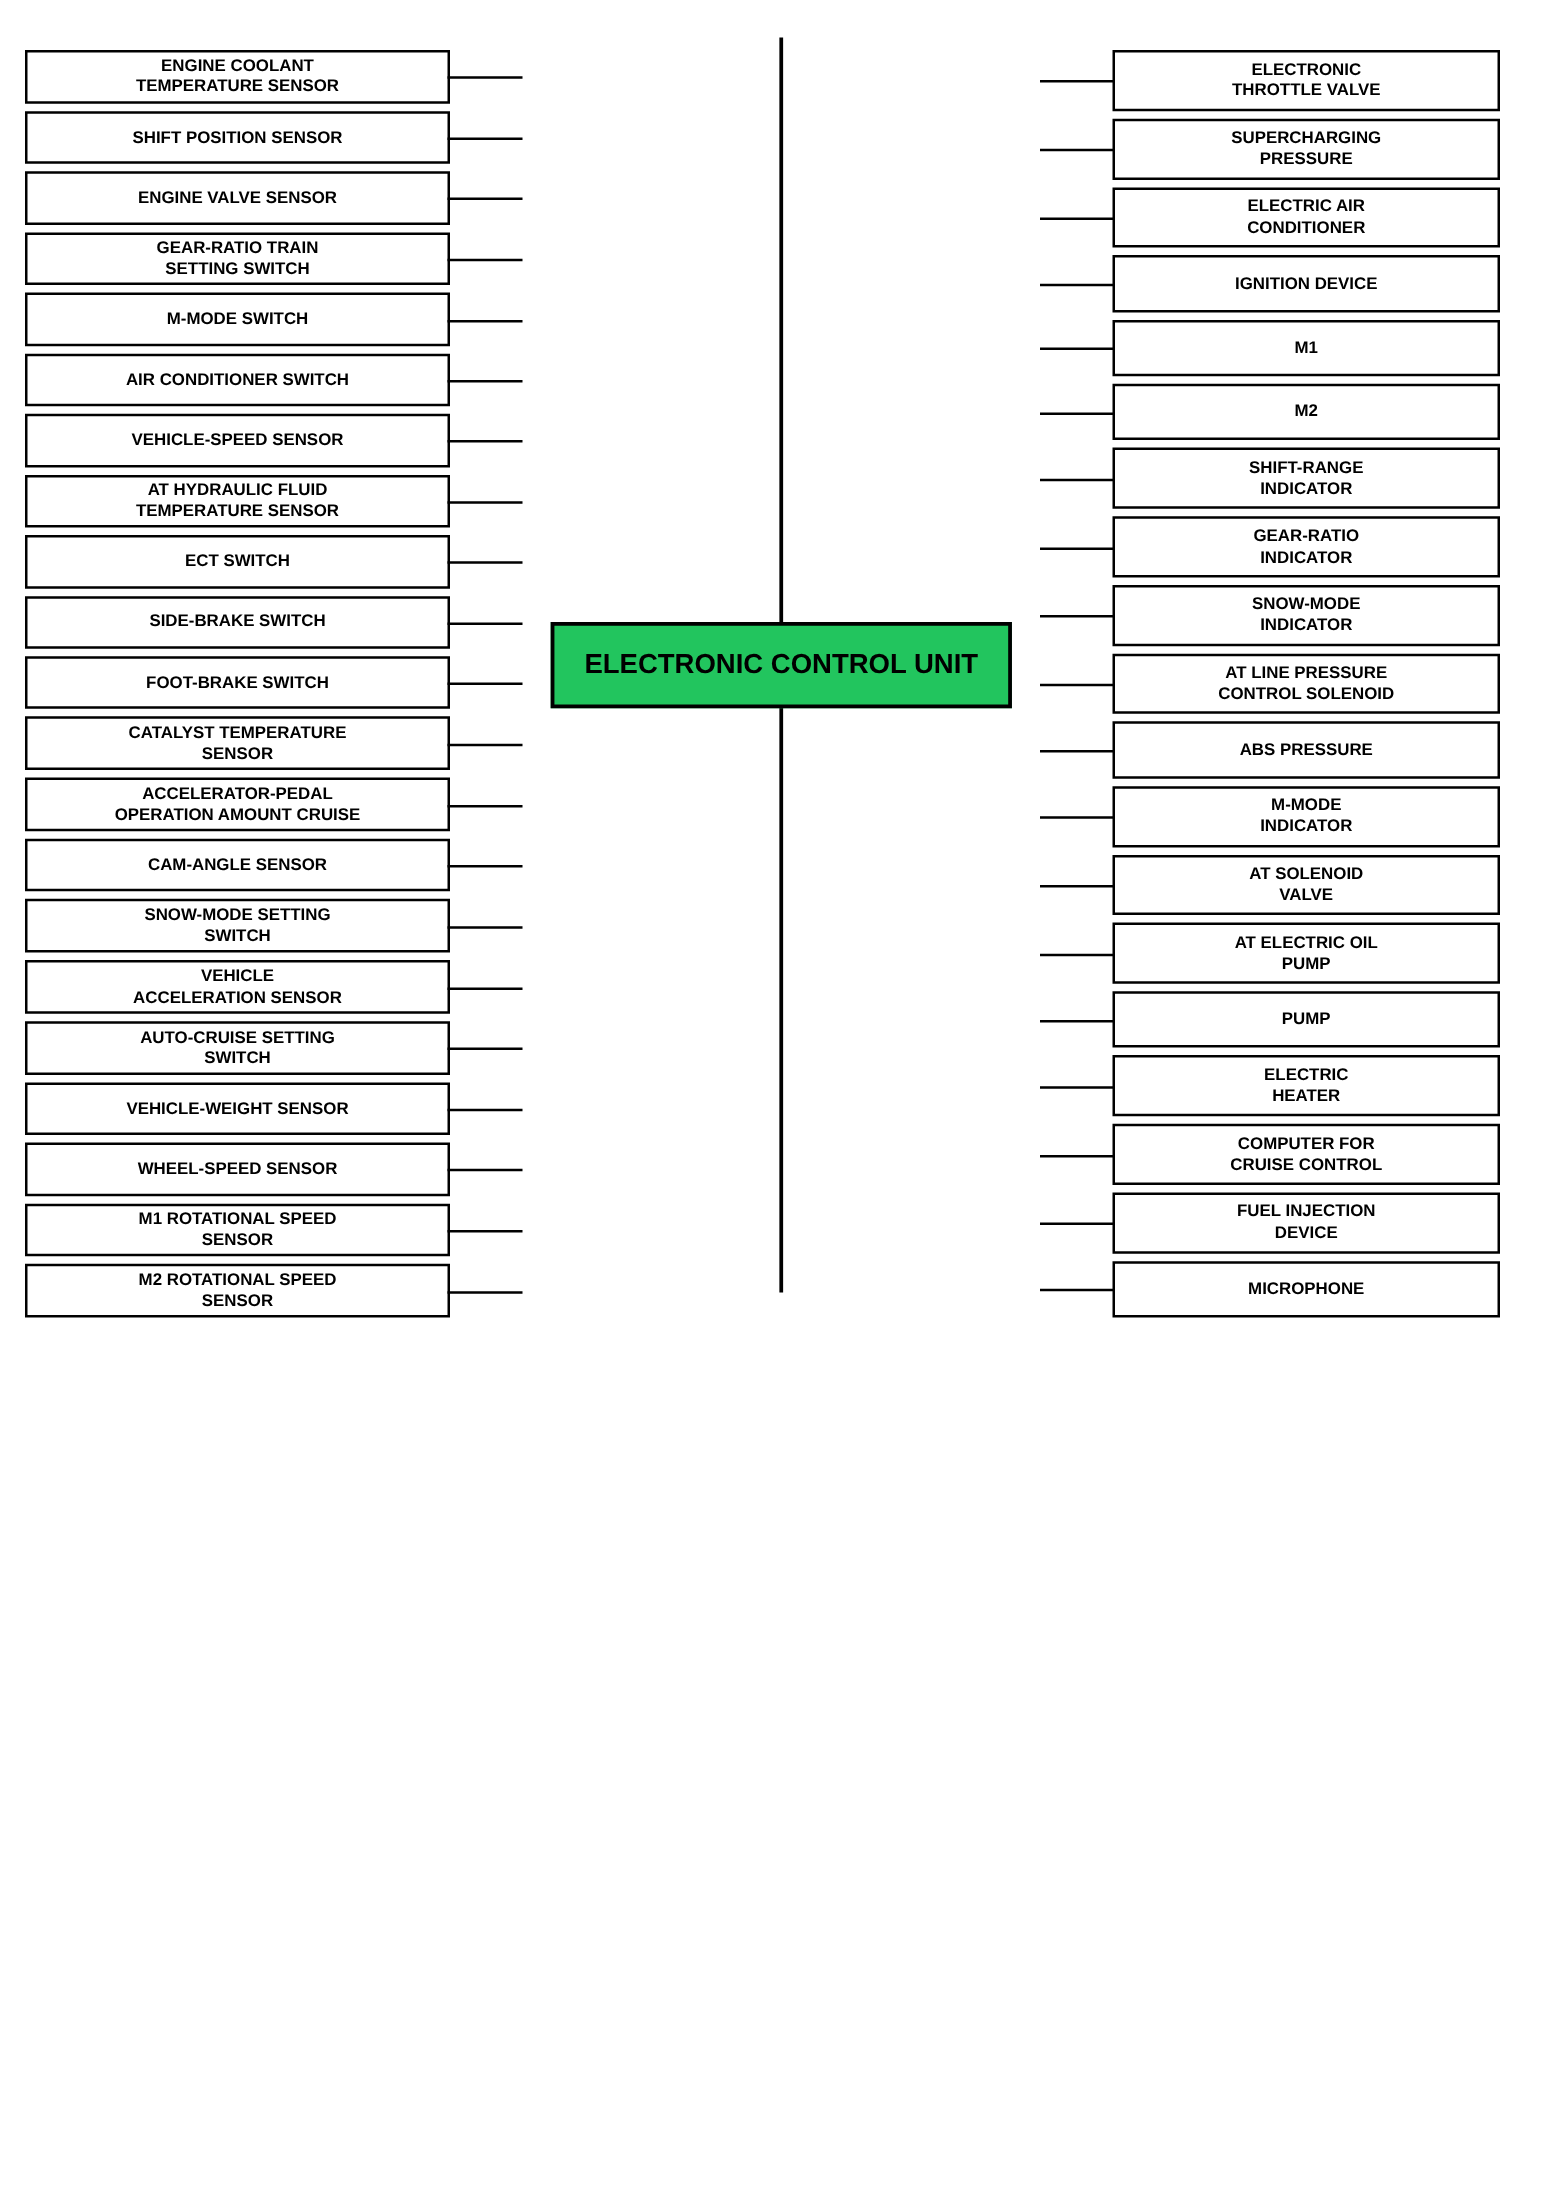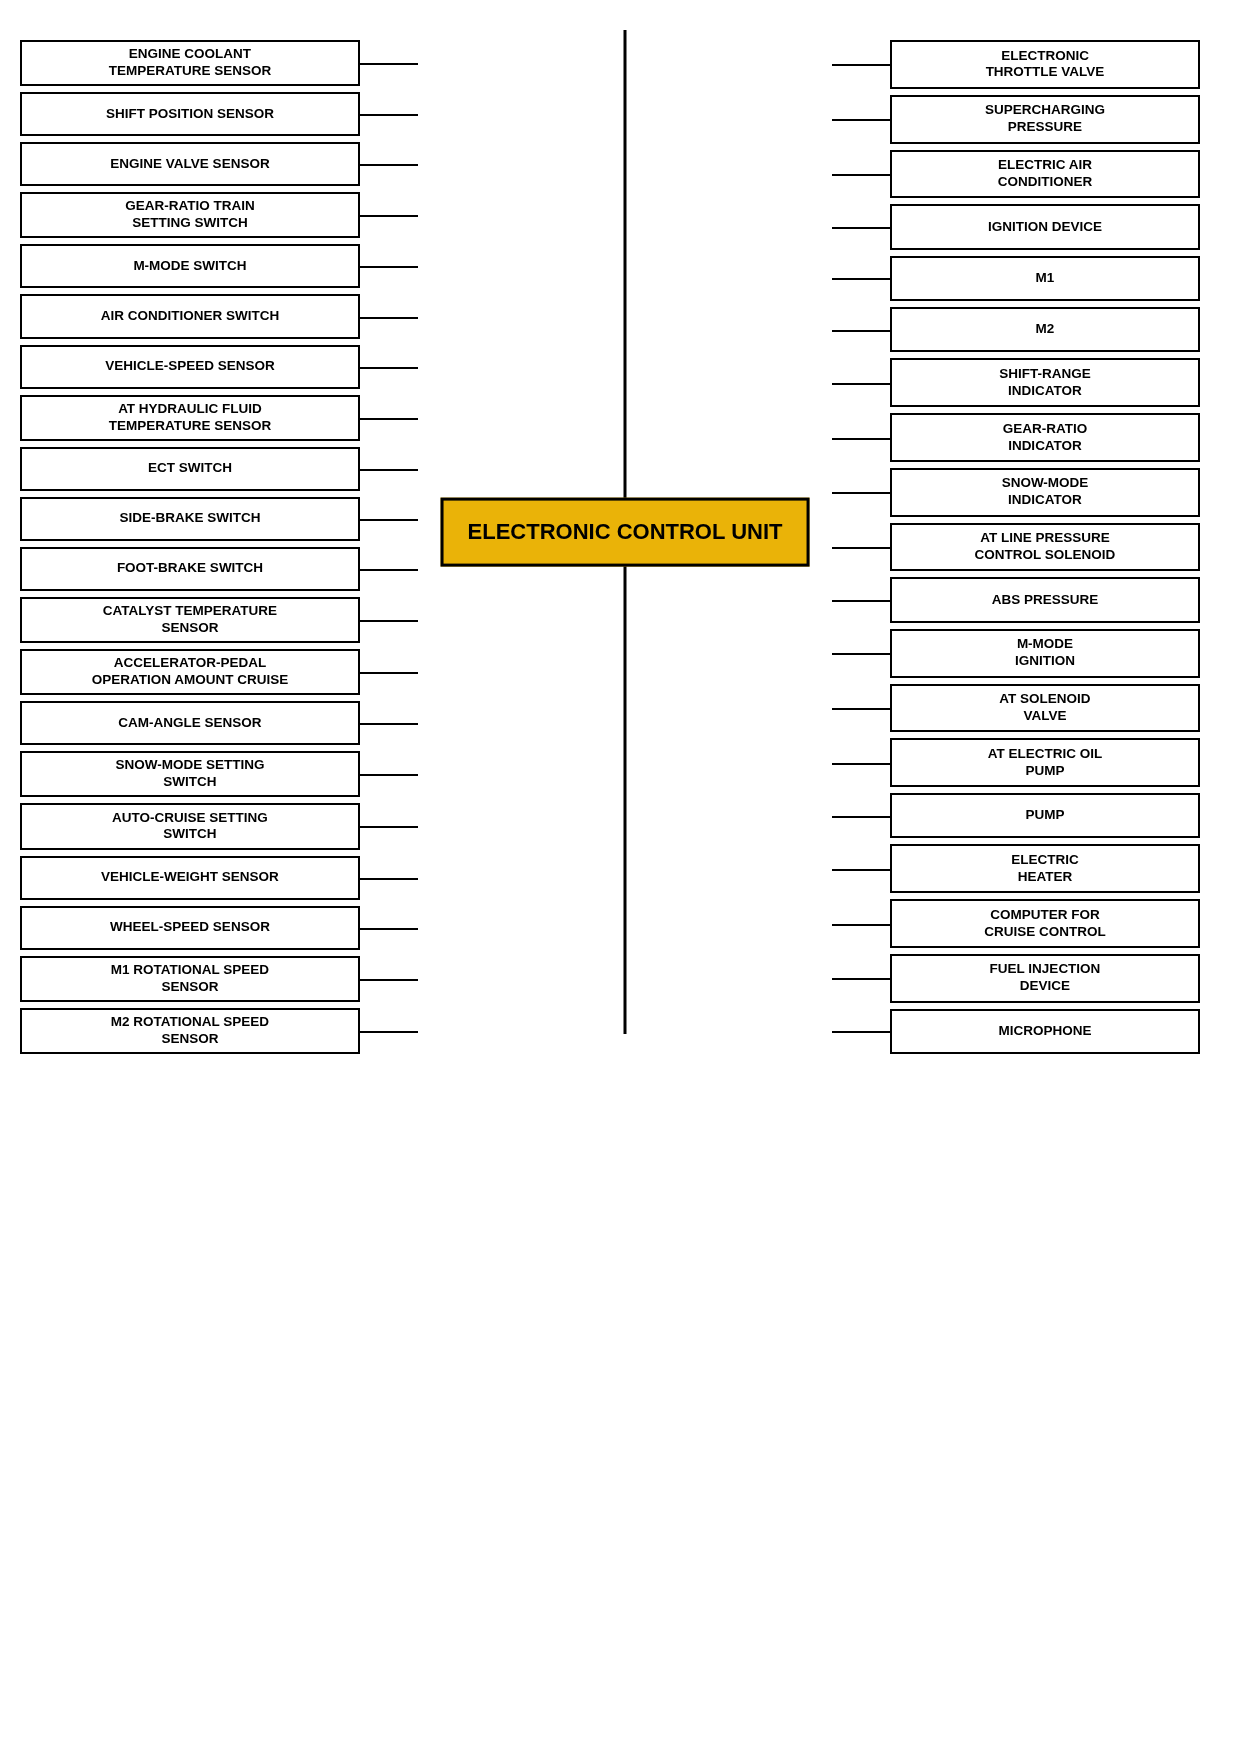--- a/index.html
+++ b/index.html
@@ -51,21 +51,21 @@
       position: relative;
     }
 
     .ecu-box {
       border: 3px solid #000;
       padding: 16px 24px;
       text-align: center;
       font-size: 22px;
       font-weight: bold;
       line-height: 1.4;
-      background: #eab308;
+      background: #22c55e;
       position: absolute;
       top: 50%;
       left: 50%;
       transform: translate(-50%, -50%);
       white-space: nowrap;
     }
 
     .center-line {
       position: absolute;
       top: 0;
@@ -143,20 +143,22 @@
       <div class="block" style="white-space: pre-line;">ECT SWITCH</div>
       <div class="block" style="white-space: pre-line;">SIDE-BRAKE SWITCH</div>
       <div class="block" style="white-space: pre-line;">FOOT-BRAKE SWITCH</div>
       <div class="block" style="white-space: pre-line;">CATALYST TEMPERATURE
 SENSOR</div>
       <div class="block" style="white-space: pre-line;">ACCELERATOR-PEDAL
 OPERATION AMOUNT CRUISE</div>
       <div class="block" style="white-space: pre-line;">CAM-ANGLE SENSOR</div>
       <div class="block" style="white-space: pre-line;">SNOW-MODE SETTING
 SWITCH</div>
+      <div class="block" style="white-space: pre-line;">VEHICLE
+ACCELERATION SENSOR</div>
       <div class="block" style="white-space: pre-line;">AUTO-CRUISE SETTING
 SWITCH</div>
       <div class="block" style="white-space: pre-line;">VEHICLE-WEIGHT SENSOR</div>
       <div class="block" style="white-space: pre-line;">WHEEL-SPEED SENSOR</div>
       <div class="block" style="white-space: pre-line;">M1 ROTATIONAL SPEED
 SENSOR</div>
       <div class="block" style="white-space: pre-line;">M2 ROTATIONAL SPEED
 SENSOR</div>
     </div>
 
@@ -183,21 +185,21 @@
       <div class="block" style="white-space: pre-line;">SHIFT-RANGE
 INDICATOR</div>
       <div class="block" style="white-space: pre-line;">GEAR-RATIO
 INDICATOR</div>
       <div class="block" style="white-space: pre-line;">SNOW-MODE
 INDICATOR</div>
       <div class="block" style="white-space: pre-line;">AT LINE PRESSURE
 CONTROL SOLENOID</div>
       <div class="block" style="white-space: pre-line;">ABS PRESSURE</div>
       <div class="block" style="white-space: pre-line;">M-MODE
-IGNITION</div>
+INDICATOR</div>
       <div class="block" style="white-space: pre-line;">AT SOLENOID
 VALVE</div>
       <div class="block" style="white-space: pre-line;">AT ELECTRIC OIL
 PUMP</div>
       <div class="block" style="white-space: pre-line;">PUMP</div>
       <div class="block" style="white-space: pre-line;">ELECTRIC
 HEATER</div>
       <div class="block" style="white-space: pre-line;">COMPUTER FOR
 CRUISE CONTROL</div>
       <div class="block" style="white-space: pre-line;">FUEL INJECTION

